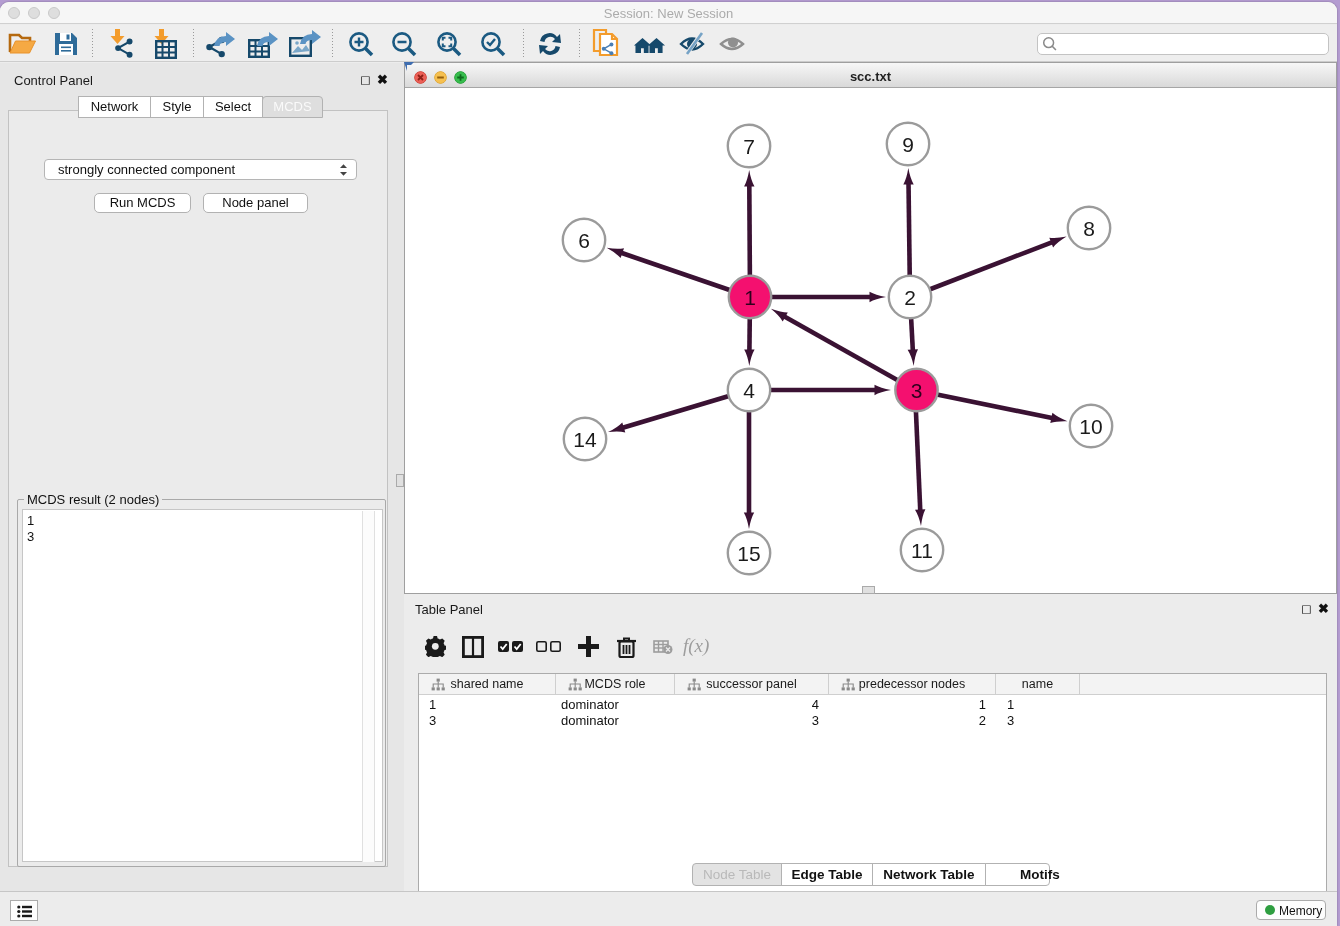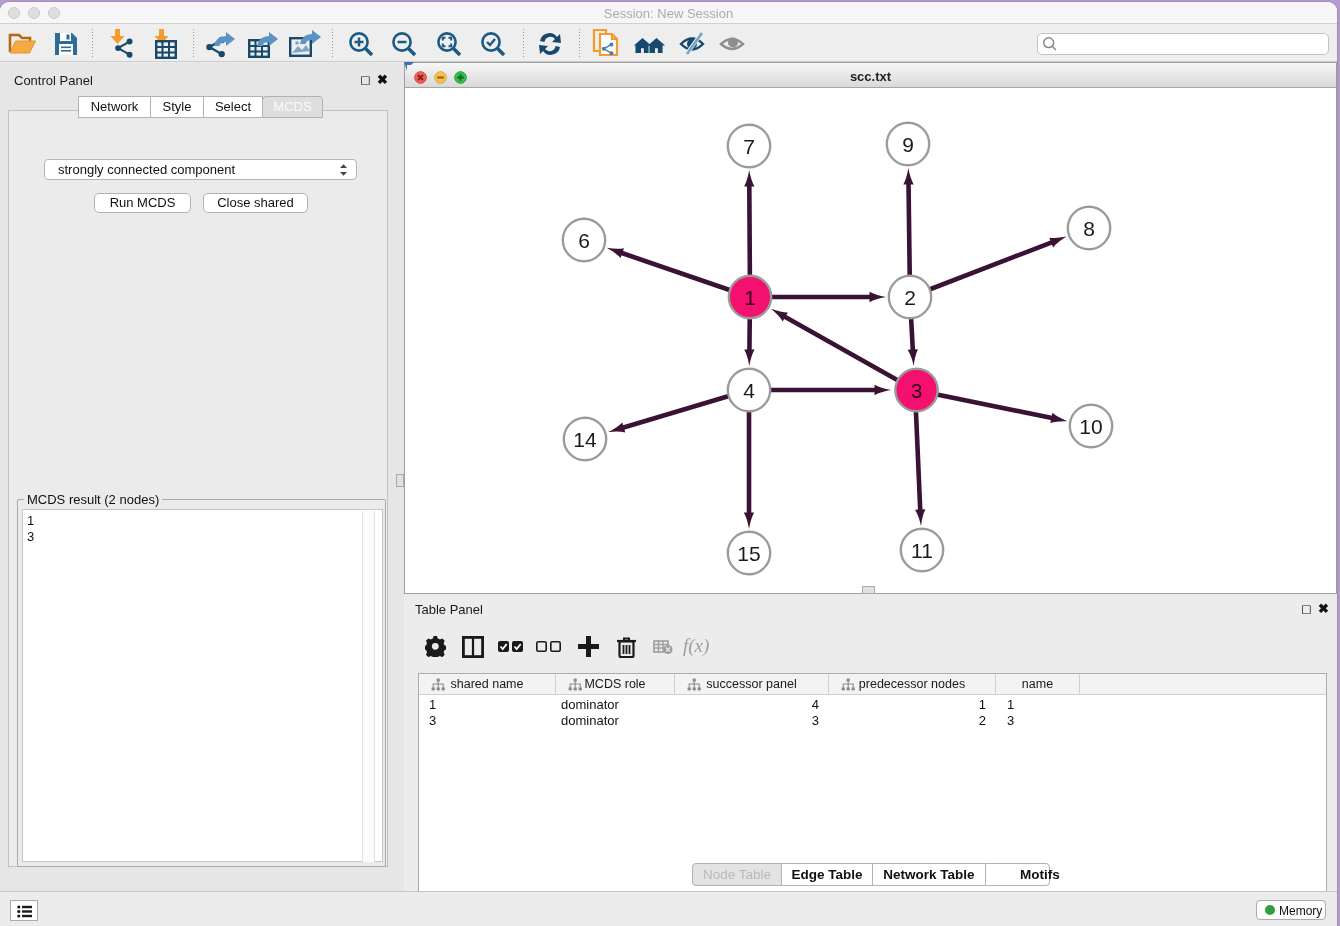--- a/index.html
+++ b/index.html
@@ -194,21 +194,21 @@
       <div class="cptab" style="left:72px; width:54px;">Style</div>
       <div class="cptab" style="left:125px; width:60px;">Select</div>
       <div class="cptab" style="left:184px; width:61px; background:#dedede; color:#fafafa; border-radius:4px 4px 0 0;">MCDS</div>
     </div>
     <div id="cp-inner">
       <div id="opt-select">strongly connected component<svg style="position:absolute; right:7px; top:3px" width="11" height="14" viewBox="0 0 11 14">
             <path d="M2 5 L5.5 1.2 L9 5 z" fill="#444"></path>
             <path d="M2 9 L5.5 12.8 L9 9 z" fill="#444"></path>
           </svg></div>
       <div class="btn" style="left:85px; width:97px;">Run MCDS</div>
-      <div class="btn" style="left:194px; width:105px;">Close shared</div>
+      <div class="btn" style="left:194px; width:105px;">Node panel</div>
       <div id="grp">
         <div id="grp-label">MCDS result (2 nodes)</div>
         <div id="grp-list">
           <div style="padding:3px 0 0 4px; line-height:16px;">1<br>3</div>
           <div id="grp-sb"></div>
         </div>
       </div>
     </div>
   </div>
   <div style="position:absolute; left:396px; top:472px; width:8px; height:13px; background:#e0e0e0; border:1px solid #aaa;"></div>

